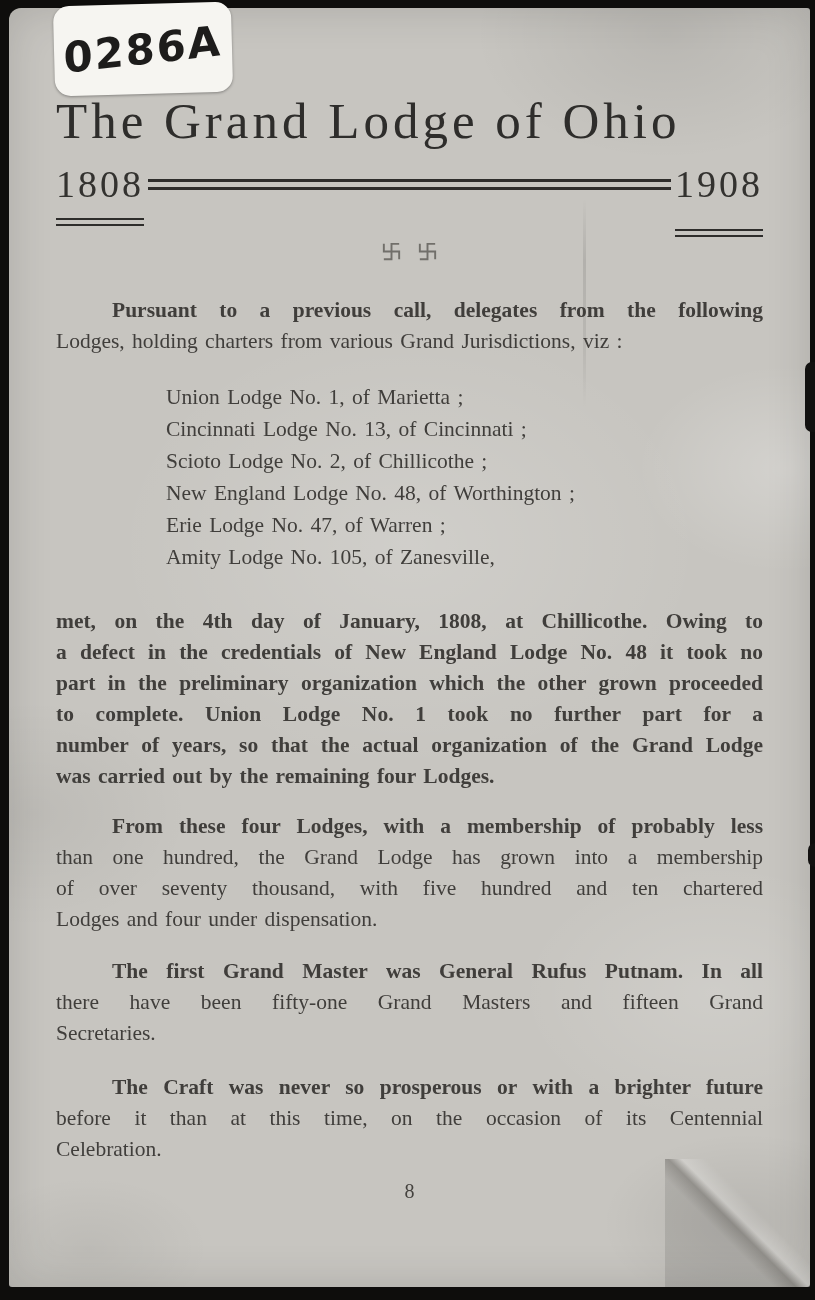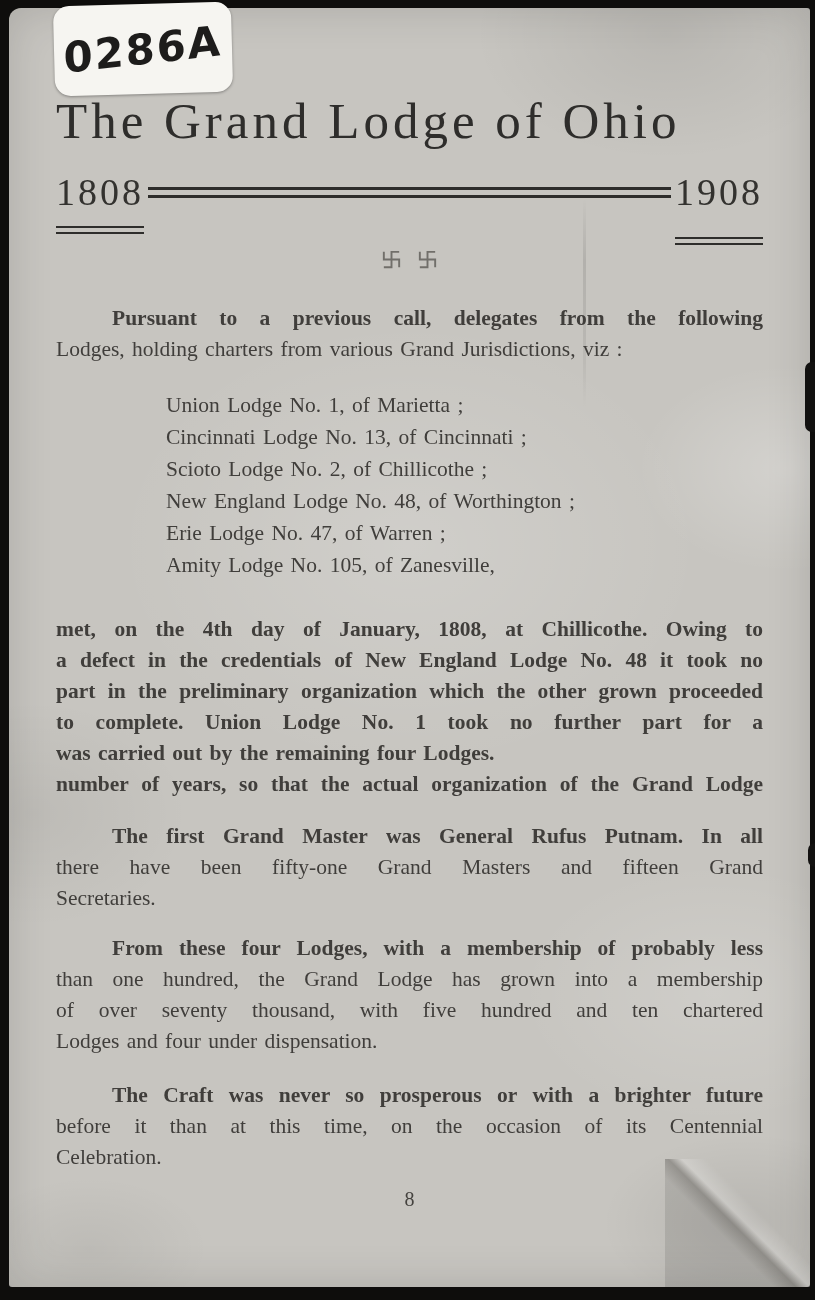--- a/index.html
+++ b/index.html
@@ -84,21 +84,21 @@
   }
   h2.subtitle {
     margin: 21px 0 0 0;
     font-size: 41px; font-weight: normal;
     letter-spacing: 7px;
     color: #343330;
     white-space: nowrap;
   }
 
   .years-row {
-    margin-top: 23px;
+    margin-top: 15px;
     display: flex; align-items: center;
   }
   .year { font-size: 38px; color: #33322f; letter-spacing: 3px; line-height: 1; }
   .double-rule { border-top: 3px solid #2e2d2b; border-bottom: 3px solid #2e2d2b; height: 5px; box-sizing: content-box; }
   .rule-long { flex: 1; margin: 0 4px; }
   .under-rules {
     margin-top: 15px;
     display: flex; justify-content: space-between;
   }
   .rule-short { width: 88px; border-top-width: 2.5px; border-bottom-width: 2.5px; height: 4px; }
@@ -180,34 +180,34 @@
           <div class="tline">New England Lodge No. 48, of Worthington ;</div>
           <div class="tline">Erie Lodge No. 47, of Warren ;</div>
           <div class="tline tlast">Amity Lodge No. 105, of Zanesville,</div>
         </div>
 
       <div class="para p-1">
           <div class="tline">met, on the 4th day of January, 1808, at Chillicothe.  Owing to</div>
           <div class="tline">a defect in the credentials of New England Lodge No. 48 it took no</div>
           <div class="tline">part in the preliminary organization which the other grown proceeded</div>
           <div class="tline">to complete.  Union Lodge No. 1 took no further part for a</div>
+          <div class="tline">number of years, so that the actual organization of the Grand Lodge</div>
           <div class="tline tlast">was carried out by the remaining four Lodges.</div>
-          <div class="tline">number of years, so that the actual organization of the Grand Lodge</div>
-        </div>
-      <div class="para p-3">
-          <div class="tline tindent">The first Grand Master was General Rufus Putnam.  In all</div>
-          <div class="tline">there have been fifty-one Grand Masters and fifteen Grand</div>
-          <div class="tline tlast">Secretaries.</div>
         </div>
       <div class="para p-2">
           <div class="tline tindent">From these four Lodges, with a membership of probably less</div>
           <div class="tline">than one hundred, the Grand Lodge has grown into a membership</div>
           <div class="tline">of over seventy thousand, with five hundred and ten chartered</div>
           <div class="tline tlast">Lodges and four under dispensation.</div>
         </div>
+      <div class="para p-3">
+          <div class="tline tindent">The first Grand Master was General Rufus Putnam.  In all</div>
+          <div class="tline">there have been fifty-one Grand Masters and fifteen Grand</div>
+          <div class="tline tlast">Secretaries.</div>
+        </div>
       <div class="para p-4">
           <div class="tline tindent">The Craft was never so prosperous or with a brighter future</div>
           <div class="tline">before it than at this time, on the occasion of its Centennial</div>
           <div class="tline tlast">Celebration.</div>
         </div>
 
       <div class="pageno">8</div>
 
     </div>
 

